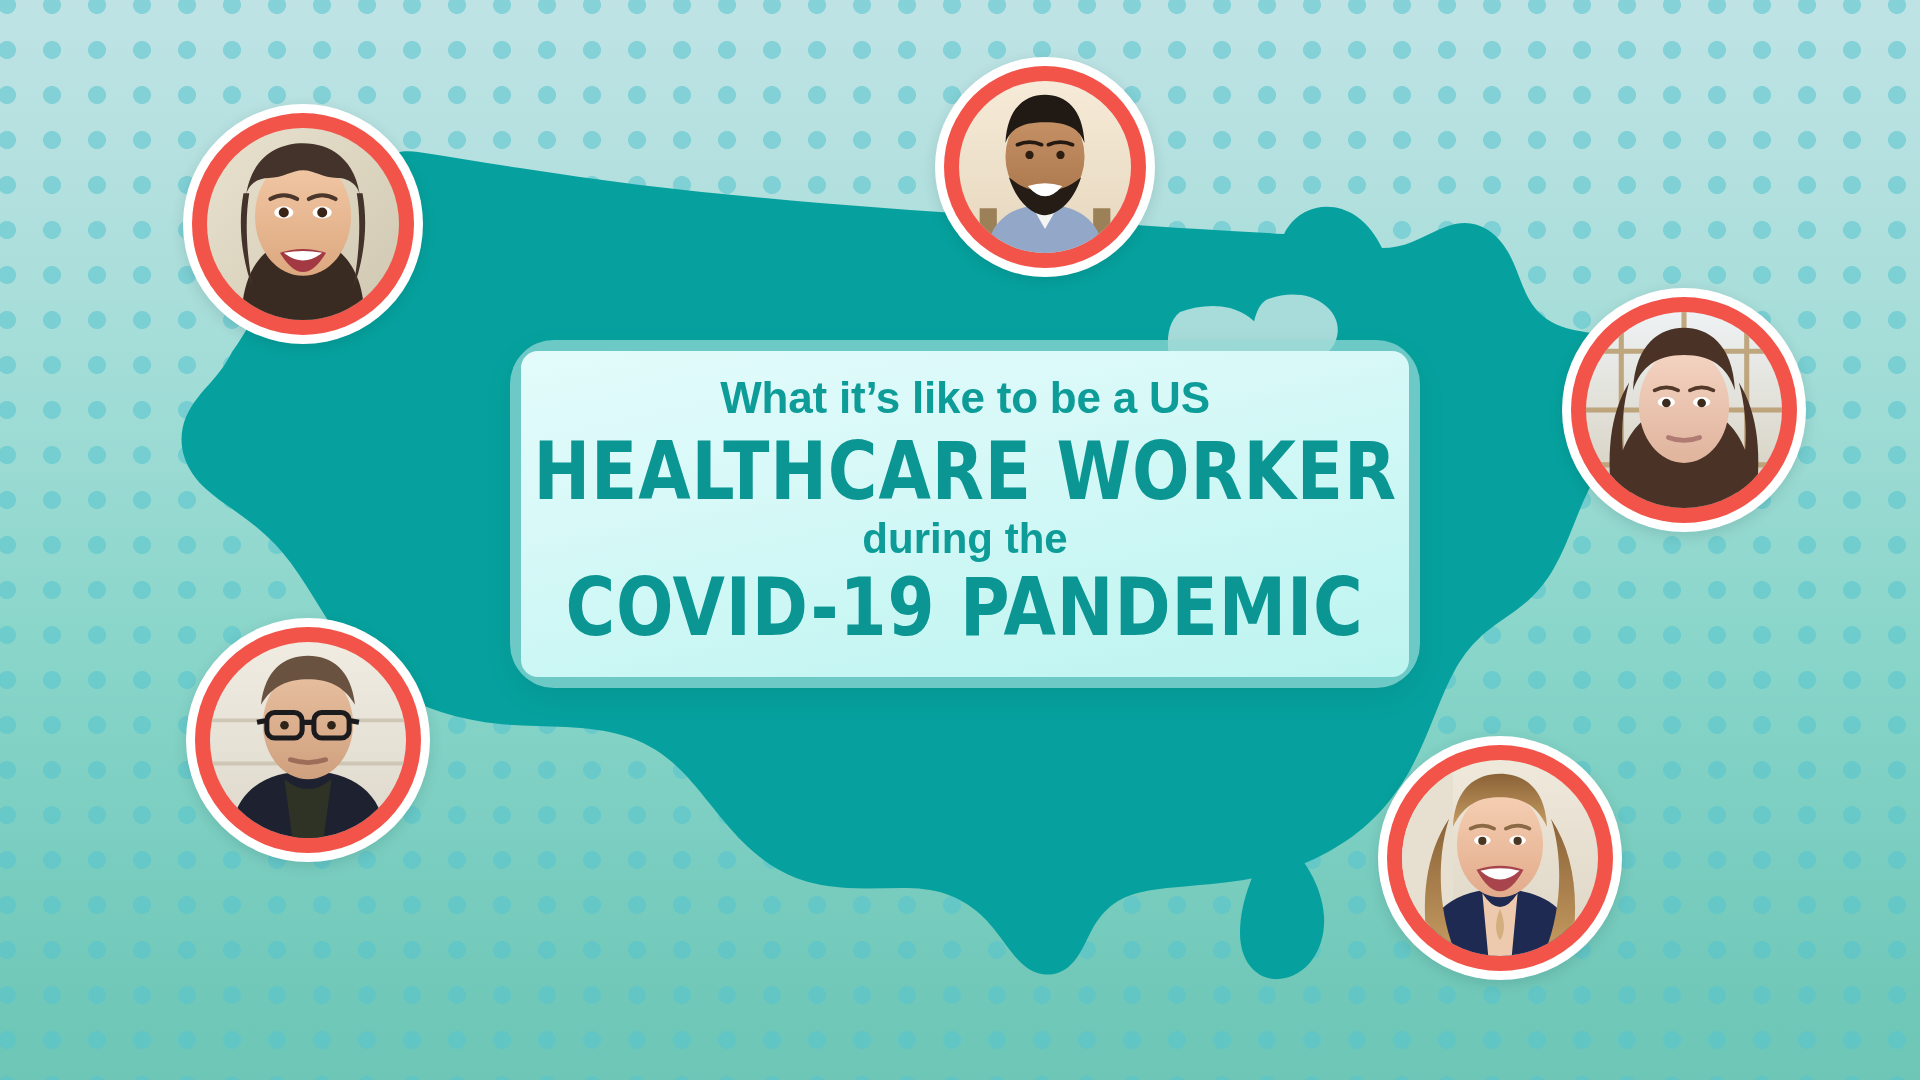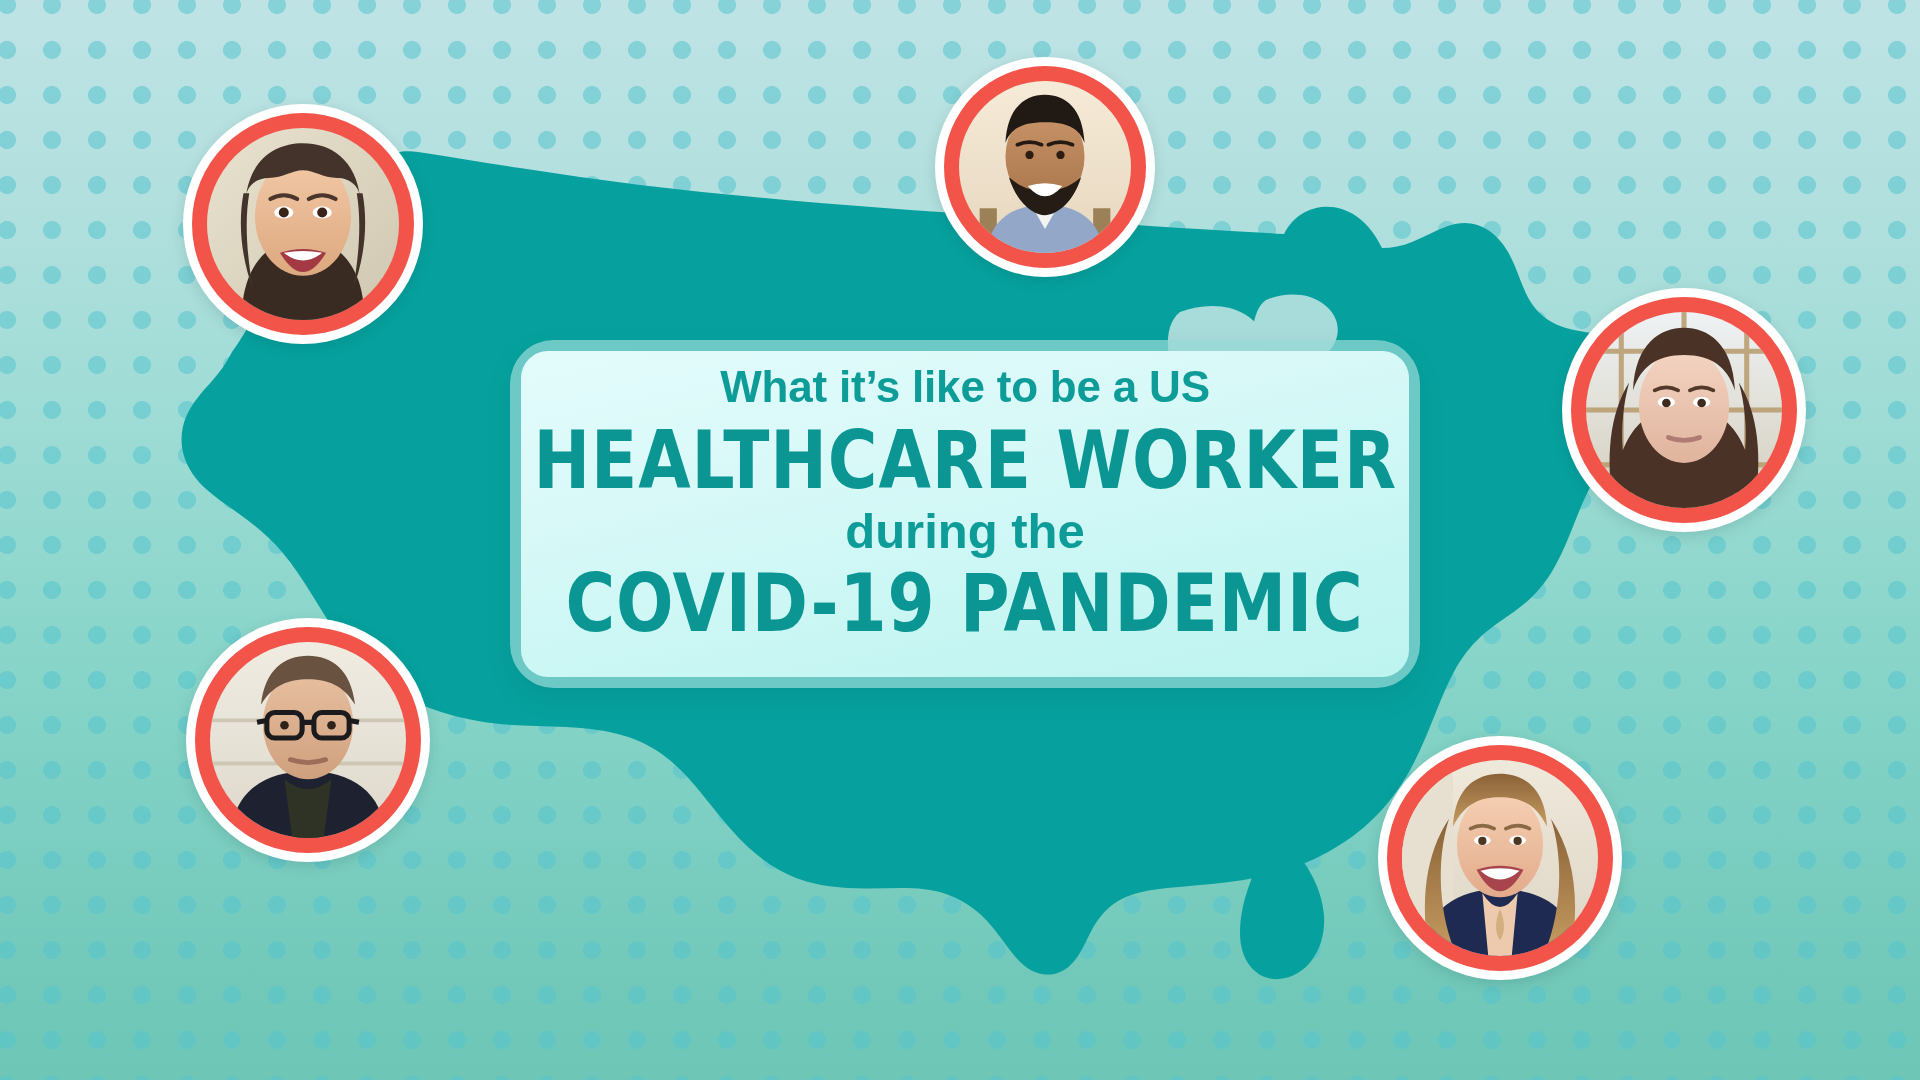--- a/index.html
+++ b/index.html
@@ -43,24 +43,24 @@
     position:absolute;
     left:510px;top:340px;
     width:910px;height:348px;
     border-radius:44px;
     background:rgba(150,216,214,.72);
     padding:11px;
     box-shadow:0 10px 26px rgba(0,60,60,.10);
   }
   .title-card-inner{
     width:100%;height:100%;
-    border-radius:27px;
+    border-radius:17px;
     background:linear-gradient(168deg,#e3fbfb 0%,#d8f9f8 35%,#c7f6f3 72%,#bdf4f0 100%);
     display:flex;flex-direction:column;
-    align-items:center;justify-content:flex-start;
+    align-items:center;justify-content:center;
     padding:14px 28px 20px;
   }
 
   .t-line1{
     font-size:44px;
     font-weight:700;
     color:#0e9c99;
     letter-spacing:-0.2px;
     line-height:1;
     margin-bottom:14px;
@@ -71,21 +71,21 @@
     font-size:80px;
     font-weight:700;
     color:#0b9693;
     line-height:.95;
     letter-spacing:1px;
     transform:scaleX(.94);
     white-space:nowrap;
     margin-bottom:8px;
   }
   .t-line3{
-    font-size:49px;
+    font-size:42px;
     font-weight:700;
     color:#0e9c99;
     line-height:1;
     margin-bottom:10px;
     white-space:nowrap;
   }
   .t-line4{
     font-family:"Liberation Sans Narrow","DejaVu Sans Condensed","Liberation Sans",sans-serif;
     font-size:80px;
     font-weight:700;

